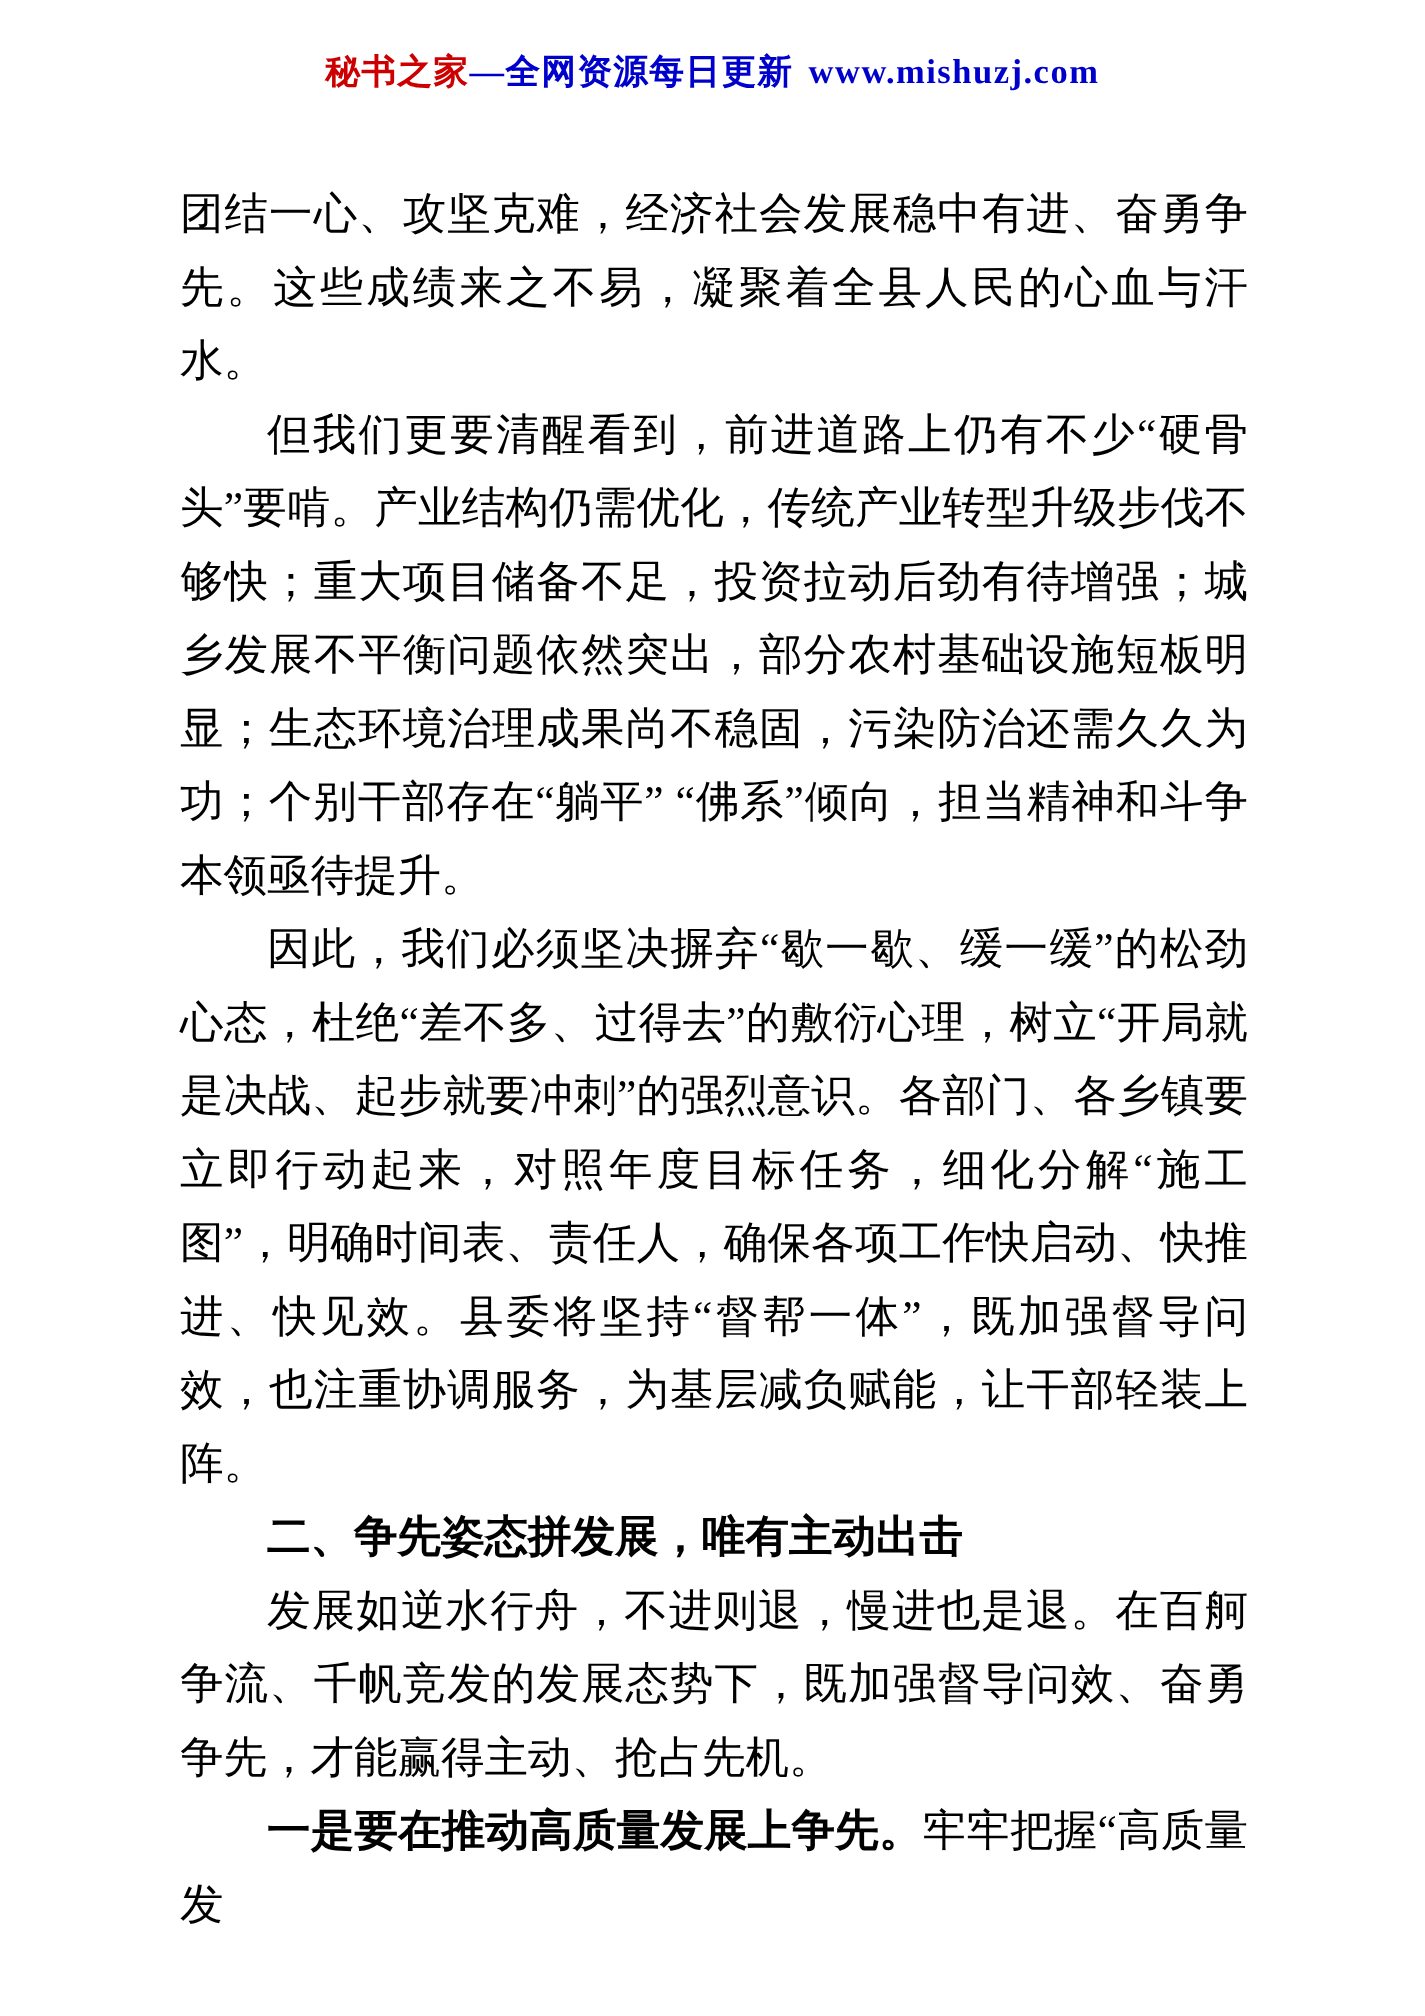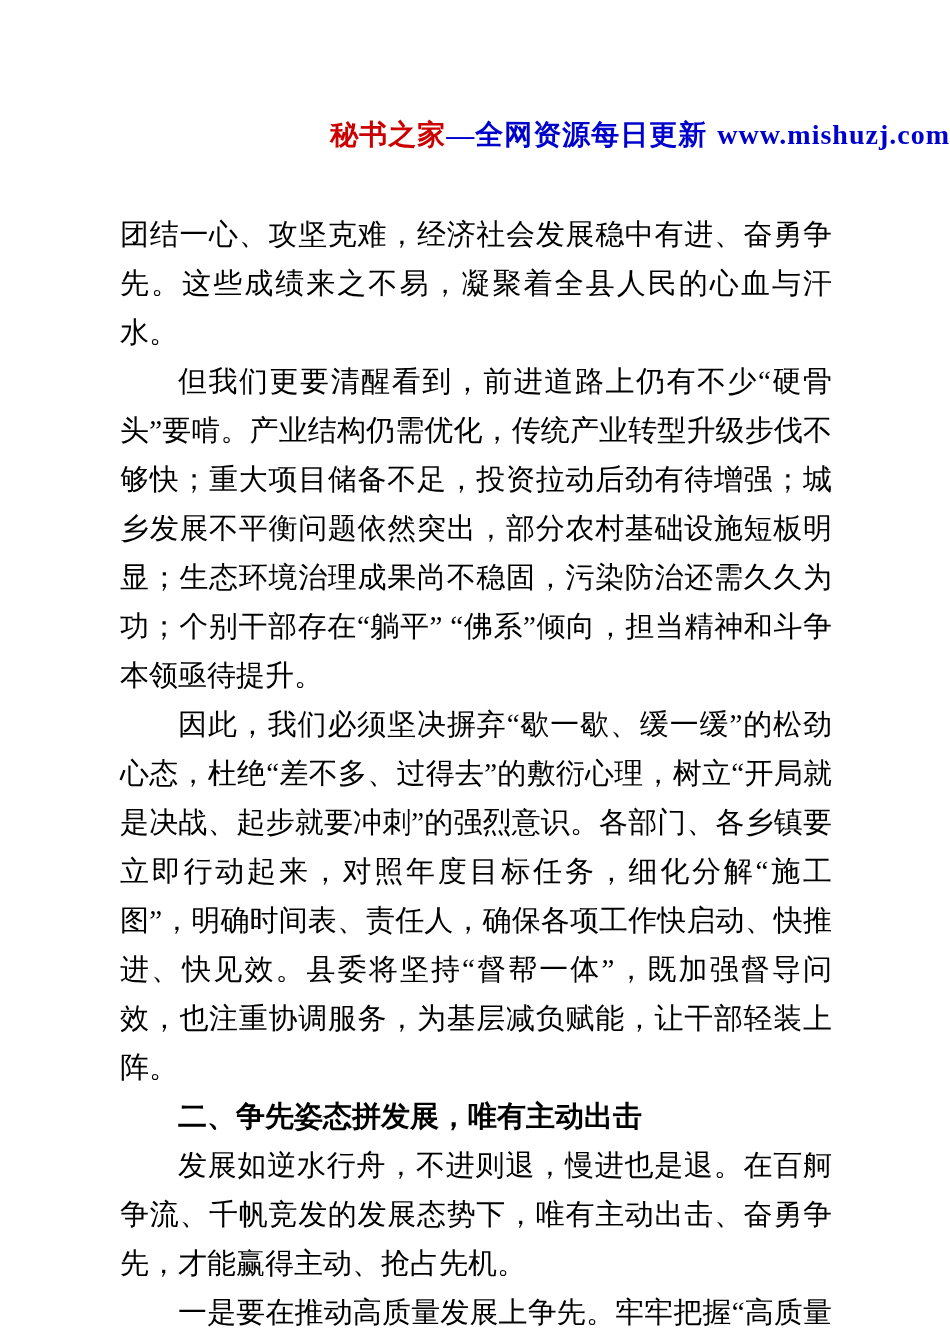--- a/index.html
+++ b/index.html
@@ -7,54 +7,54 @@
   .page {
     position: relative;
     width: 950px;
     height: 1344px;
     margin: 0 auto;
     background: #ffffff;
     overflow: hidden;
     font-family: "Liberation Serif", "DejaVu Serif", serif;
   }
   .site-header {
-    padding-top: 116px;
-    text-align: right;
-    font-size: 28px;
+    padding-top: 32px;
+    text-align: center;
+    font-size: 23px;
     font-weight: bold;
     letter-spacing: 1px;
     white-space: nowrap;
   }
   .brand { color: #cc0000; }
   .sep { color: #0000cc; }
   .tagline { color: #0000cc; }
   .url { color: #0000cc; margin-left: 10px; }
   .doc-body {
     margin: 56px 118px 0 120px;
     font-size: 29px;
     line-height: 49px;
     color: #000000;
     text-align: justify;
   }
   .para { text-indent: 2em; }
   .para.no-indent { text-indent: 0; }
   .para.heading { font-weight: bold; }
-  .lead { font-weight: normal; }
+  .lead { font-weight: bold; }
 </style>
 </head>
 <body>
 
 <div class="page">
 
   <div class="site-header">
     <span class="brand">秘书之家</span><span class="sep">—</span><span class="tagline">全网资源每日更新</span><span class="url">www.mishuzj.com</span>
   </div>
 
   <div class="doc-body">
     <p class="para no-indent">团结一心、攻坚克难，经济社会发展稳中有进、奋勇争先。这些成绩来之不易，凝聚着全县人民的心血与汗水。</p>
     <p class="para">但我们更要清醒看到，前进道路上仍有不少“硬骨头”要啃。产业结构仍需优化，传统产业转型升级步伐不够快；重大项目储备不足，投资拉动后劲有待增强；城乡发展不平衡问题依然突出，部分农村基础设施短板明显；生态环境治理成果尚不稳固，污染防治还需久久为功；个别干部存在“躺平” “佛系”倾向，担当精神和斗争本领亟待提升。</p>
     <p class="para">因此，我们必须坚决摒弃“歇一歇、缓一缓”的松劲心态，杜绝“差不多、过得去”的敷衍心理，树立“开局就是决战、起步就要冲刺”的强烈意识。各部门、各乡镇要立即行动起来，对照年度目标任务，细化分解“施工图”，明确时间表、责任人，确保各项工作快启动、快推进、快见效。县委将坚持“督帮一体”，既加强督导问效，也注重协调服务，为基层减负赋能，让干部轻装上阵。</p>
     <p class="para heading">二、争先姿态拼发展，唯有主动出击</p>
-    <p class="para">发展如逆水行舟，不进则退，慢进也是退。在百舸争流、千帆竞发的发展态势下，唯有主动出击、奋勇争先，才能赢得主动、抢占先机。</p>
+    <p class="para">发展如逆水行舟，不进则退，慢进也是退。在百舸争流、千帆竞发的发展态势下，既加强督导问效、奋勇争先，才能赢得主动、抢占先机。</p>
     <p class="para"><span class="lead">一是要在推动高质量发展上争先。</span><span>牢牢把握“高质量发</span></p>
   </div>
 
 </div>
 
 </body></html>

